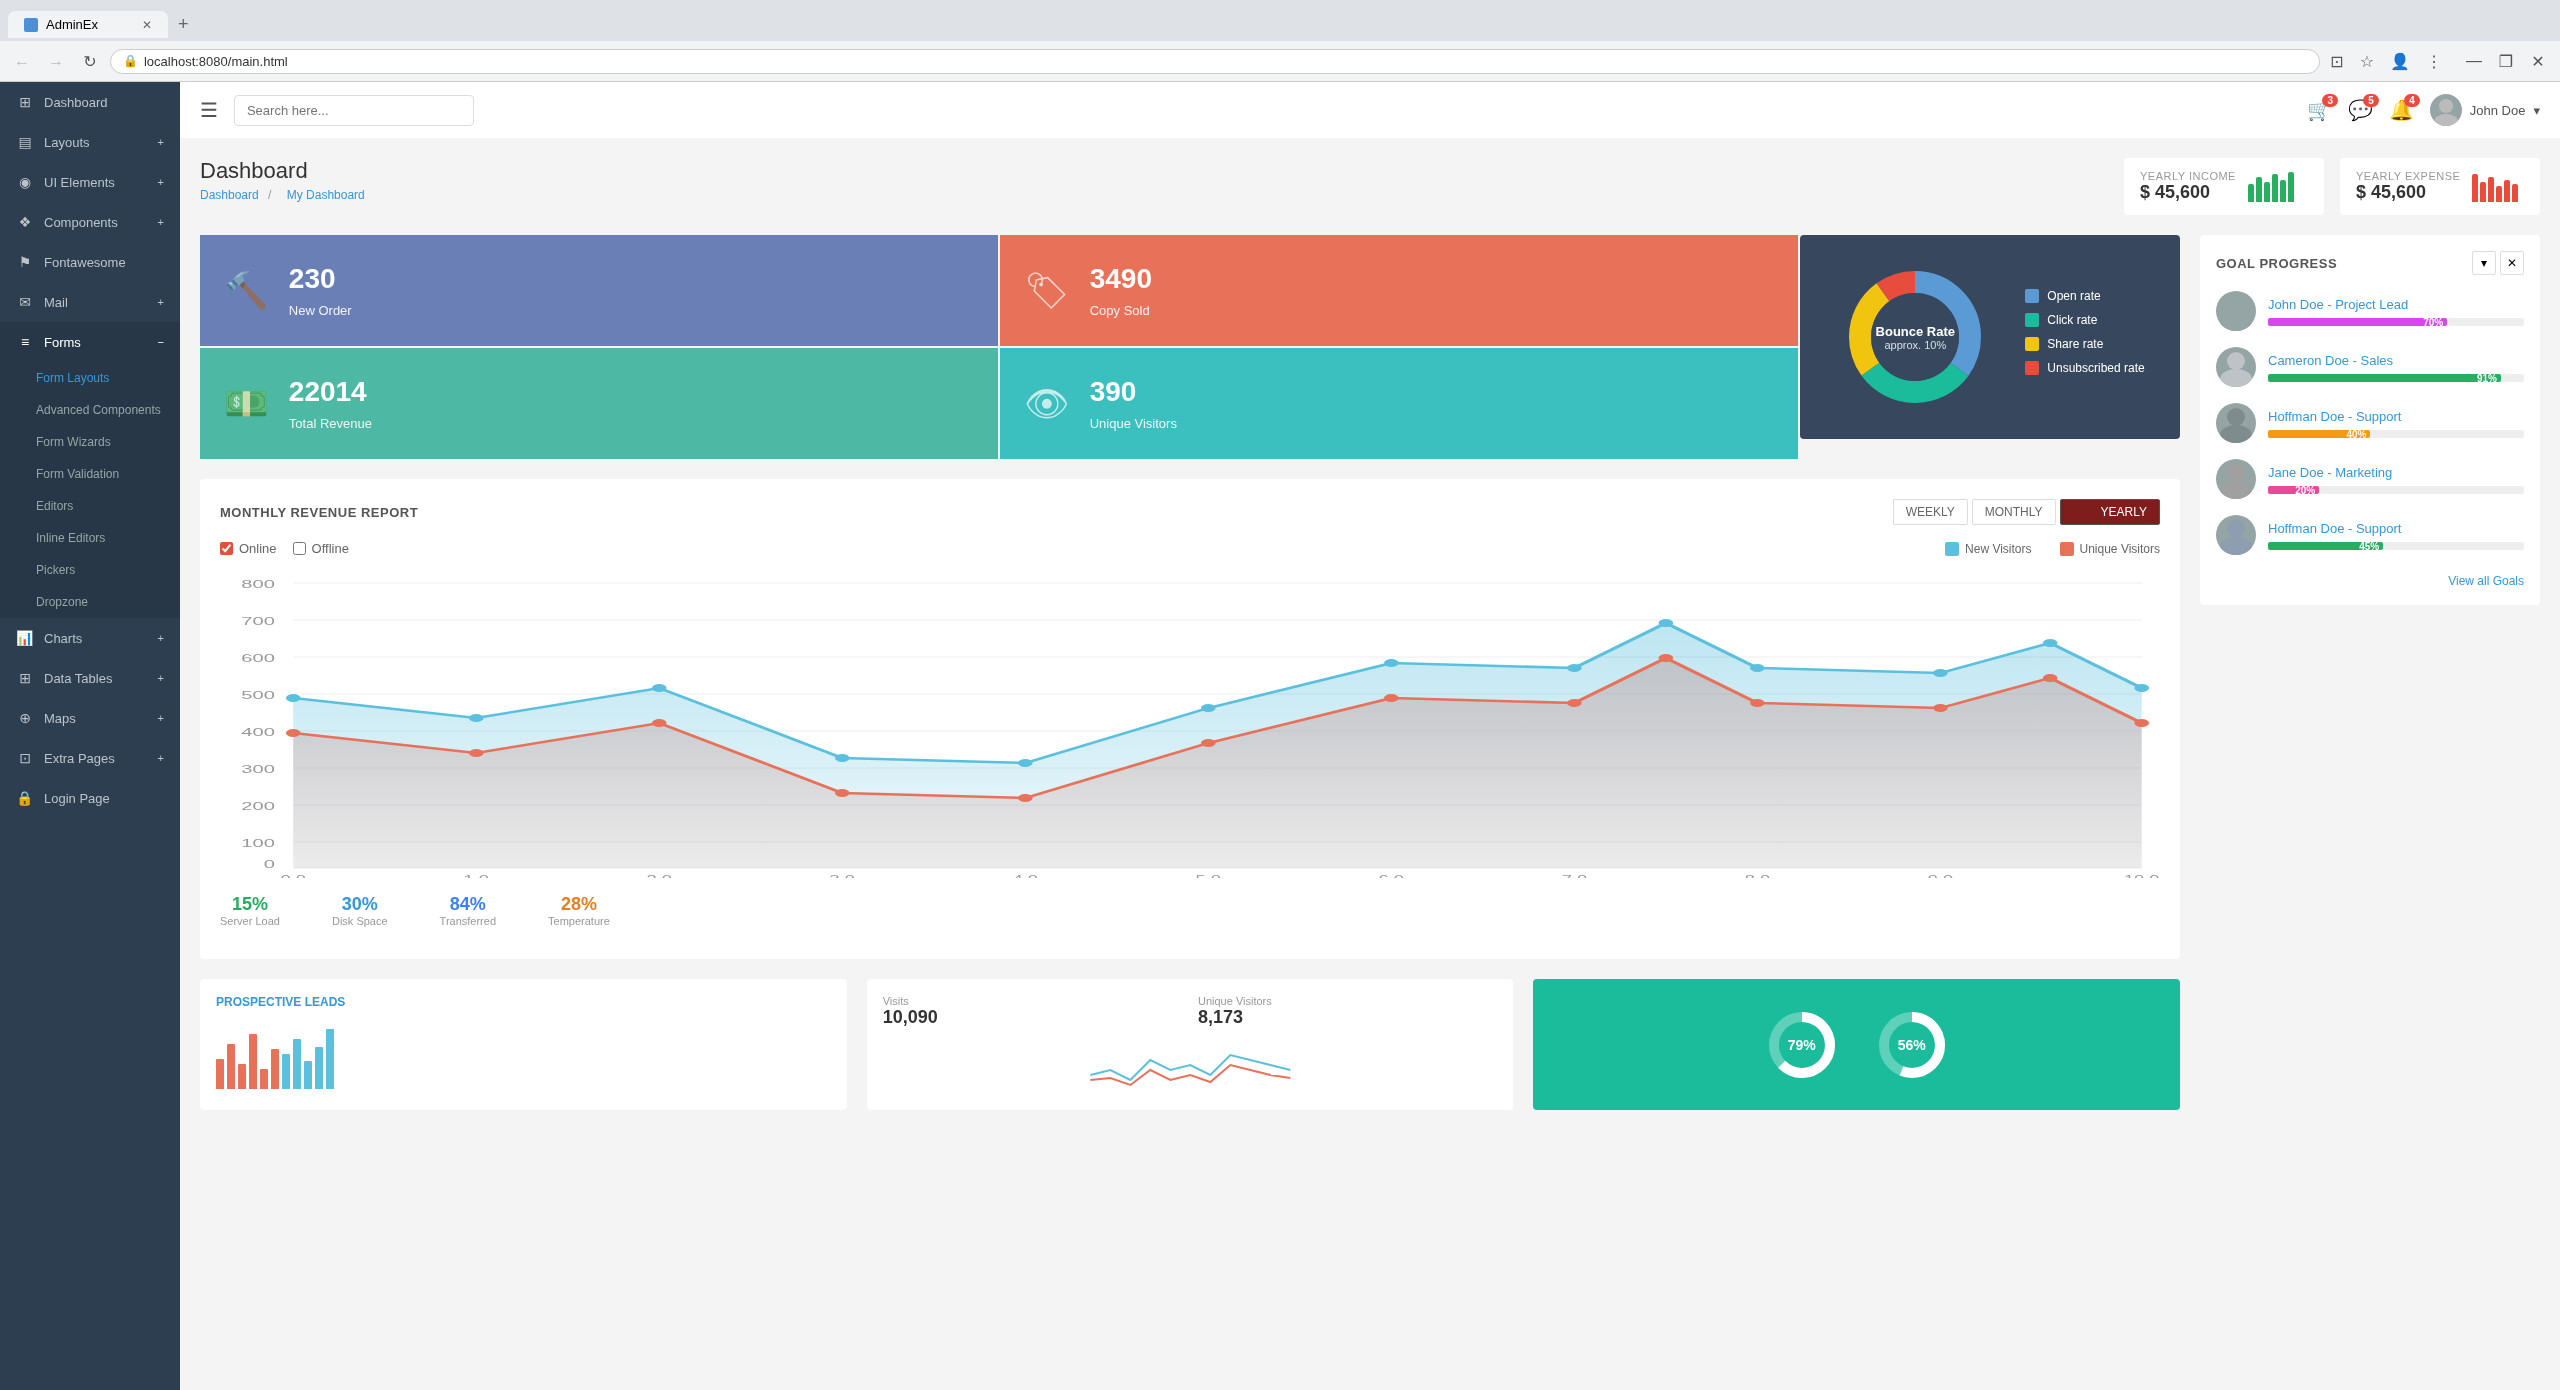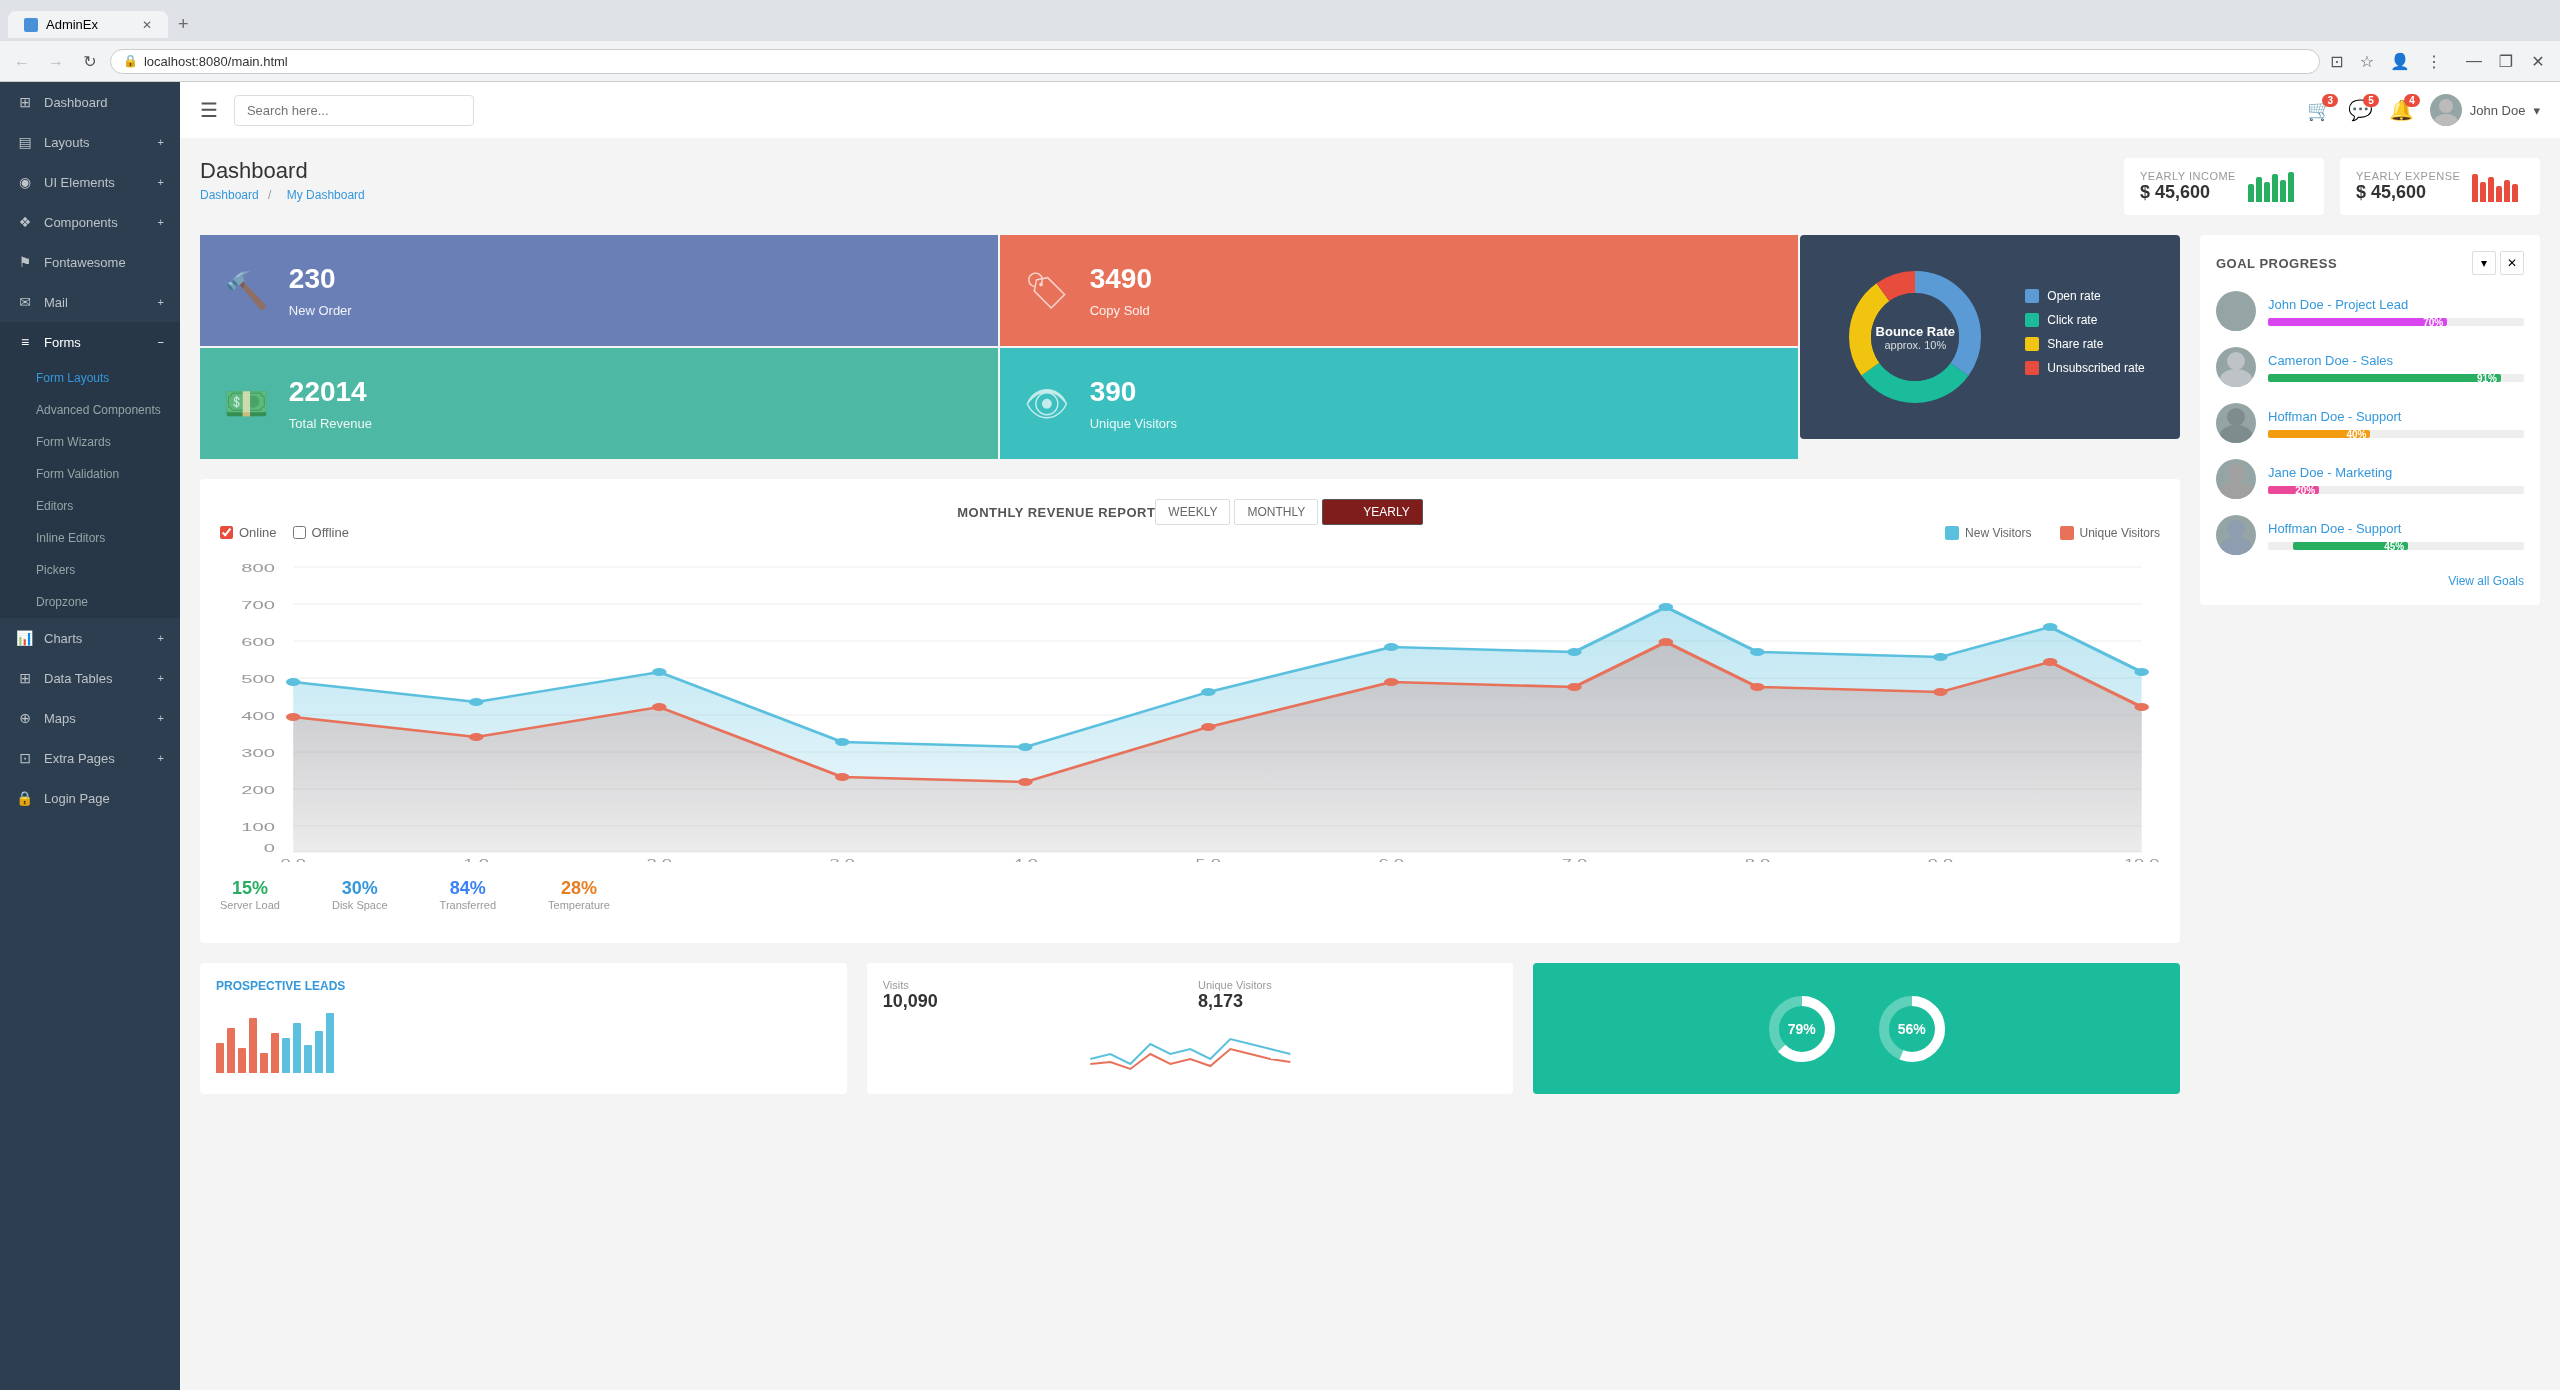--- a/index.html
+++ b/index.html
@@ -84,21 +84,21 @@
     .donut-wrapper { position: relative; width: 160px; height: 160px; }
     .donut-label { position: absolute; top: 50%; left: 50%; transform: translate(-50%, -50%); text-align: center; color: white; }
     .donut-label-title { font-size: 13px; font-weight: 600; }
     .donut-label-sub { font-size: 11px; opacity: 0.8; }
     .donut-legend { color: white; }
     .donut-legend-item { display: flex; align-items: center; gap: 8px; margin-bottom: 10px; font-size: 12px; }
     .legend-dot { width: 14px; height: 14px; border-radius: 2px; flex-shrink: 0; }
 
     
     .chart-card { background: white; border-radius: 4px; padding: 20px; margin-bottom: 20px; }
-    .chart-header { display: flex; align-items: center; justify-content: center; margin-bottom: 0; }
+    .chart-header { display: flex; align-items: center; justify-content: space-between; margin-bottom: 16px; }
     .chart-title { font-size: 13px; font-weight: 600; color: #555; text-transform: uppercase; letter-spacing: 0.5px; }
     .chart-filters { display: flex; gap: 4px; }
     .chart-filter-btn { padding: 5px 12px; border: 1px solid #ddd; background: white; font-size: 12px; cursor: pointer; color: #666; border-radius: 2px; }
     .chart-filter-btn.active { background: #7f1d1d; color: white; border-color: #555; padding-left: 40px; }
     .chart-legend { display: flex; gap: 28px; margin-bottom: 12px; align-items: center; }
     .chart-legend-item { display: flex; align-items: center; gap: 6px; font-size: 12px; color: #666; }
     .chart-legend-color { width: 14px; height: 14px; border-radius: 2px; }
     .chart-checkboxes { display: flex; gap: 16px; margin-bottom: 12px; }
     .chart-checkbox { display: flex; align-items: center; gap: 6px; font-size: 13px; color: #666; cursor: pointer; }
     .chart-checkbox input[type="checkbox"] { accent-color: #e74c3c; }
@@ -698,21 +698,21 @@
             <div class="goal-item">
               <div class="goal-avatar">
                 <svg width="40" height="40">
                     <circle cx="20" cy="14" r="9" fill="#8e9db0"></circle>
                     <ellipse cx="20" cy="32" rx="16" ry="10" fill="#8e9db0"></ellipse>
                   </svg>
               </div>
               <div class="goal-info">
                 <div class="goal-name">Hoffman Doe - Support</div>
                 <div class="goal-bar-bg">
-                  <div class="goal-bar-fill" style="width:45%;background:#27ae60;margin-left:25px;">
+                  <div class="goal-bar-fill" style="width:45%;background:#27ae60;">
                     <span class="goal-bar-label">45%</span>
                   </div>
                 </div>
               </div>
             </div>
 
             <div class="goal-view-all">
               <a href="#">View all Goals</a>
             </div>
           </div>

